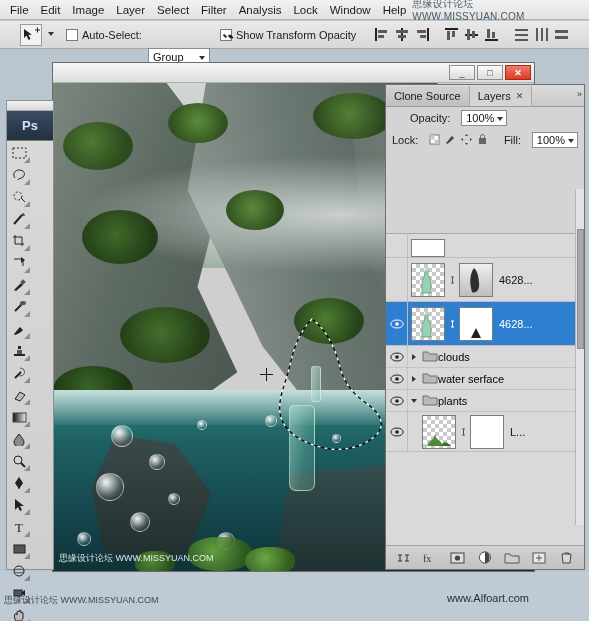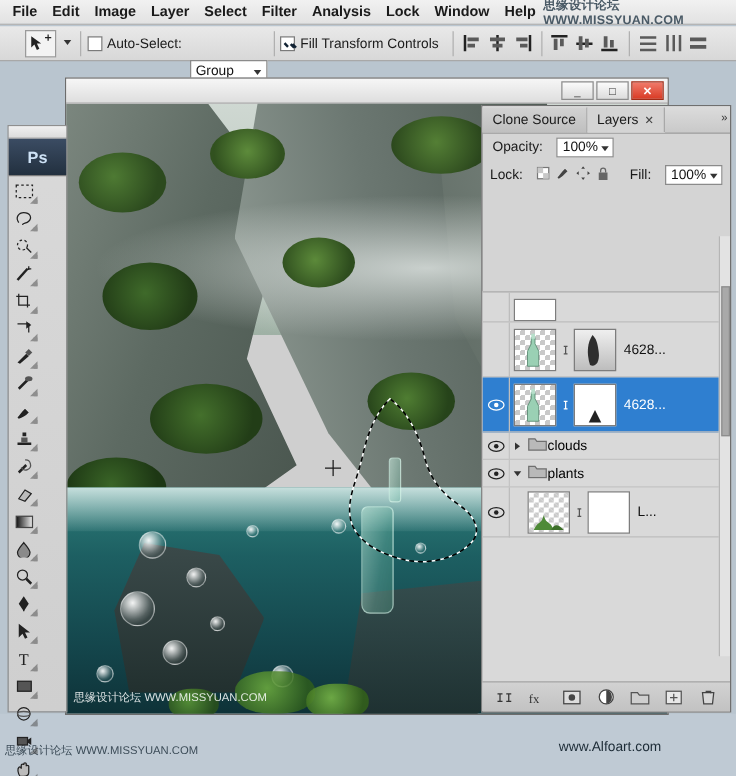--- a/index.html
+++ b/index.html
@@ -14,21 +14,20 @@
     -webkit-font-smoothing: none;
   }
 
   
   #menubar {
     position:absolute; left:0; top:0; width:589px; height:20px;
     background: linear-gradient(#f1f1f1,#e2e2e2);
     border-bottom:1px solid #b5b5b5;
     display:flex; align-items:center;
     padding-left:4px;
-    font-weight:bold;
   }
   #menubar .mi {
     padding:2px 6px; font-size:11.5px; color:#1a1a1a; white-space:nowrap;
     cursor:default;
   }
   #menubar .watermark {
     margin-left:auto; font-size:10px; color:#4a5a66; padding-right:6px;
     letter-spacing:0.2px;
   }
 
@@ -284,21 +283,21 @@
     <svg width="10" height="18" viewBox="0 0 10 18">
         <path d="M2 7 l6 0 l-3 4 z" fill="#333"></path>
       </svg>
   </div>
   <div class="sep"></div>
   <span class="chk"></span>
   <span class="lbl">Auto-Select:</span>
   <span class="combo" style="width:70px">Group</span>
   <div class="sep"></div>
   <span class="chk on"></span>
-  <span class="lbl">Fill Transform Controls</span>
+  <span class="lbl">Show Transform Opacity</span>
   <div class="sep"></div>
 
   <div class="icnbtn">
     <svg width="16" height="15">
         <rect x="1" y="1" width="2" height="13" fill="#222"></rect>
         <rect x="4" y="3" width="9" height="3" fill="#5a5a5a"></rect>
         <rect x="4" y="8" width="6" height="3" fill="#5a5a5a"></rect>
       </svg>
   </div>
   <div class="icnbtn">
@@ -578,21 +577,21 @@
       <span>Clone Source</span>
     </div>
     <div class="ptab active">
       <span>Layers</span>
       <span class="x">✕</span>
     </div>
     <div class="dock-arrows">»</div>
   </div>
 
   <div class="row">
-    <span class="lbl" style="margin-left:2px">Opacity:</span>
+    <span class="lbl" style="margin-left:18px">Opacity:</span>
     <span class="numbox">100%</span>
   </div>
 
   <div class="row">
     <span class="lbl">Lock:</span>
     <span class="lock-icons">
       <span>
         <svg width="11" height="11">
             <rect x="1" y="1" width="9" height="9" fill="#fff" stroke="#777"></rect>
             <rect x="1" y="1" width="4.5" height="4.5" fill="#c8c8c8"></rect>
@@ -690,20 +689,38 @@
             <path d="M2 1 l4 3 l-4 3z" fill="#333"></path>
           </svg>
         </span>
       <span class="folder">
         <svg width="16" height="12">
             <path d="M1 2 h5 l1.5 2 H15 v7 H1 Z" fill="#b9b9b9" stroke="#6f6f6f"></path>
           </svg></span>
       <span class="name">clouds</span>
     </div>
 
+    <div class="grouprow">
+      <div class="eye">
+        <svg width="14" height="10">
+            <ellipse cx="7" cy="5" rx="6.2" ry="4" fill="none" stroke="#222"></ellipse>
+            <circle cx="7" cy="5" r="1.8" fill="#222"></circle>
+          </svg>
+      </div>
+      <span class="tri">
+        <svg width="8" height="8">
+            <path d="M2 1 l4 3 l-4 3z" fill="#333"></path>
+          </svg>
+        </span>
+      <span class="folder">
+        <svg width="16" height="12">
+            <path d="M1 2 h5 l1.5 2 H15 v7 H1 Z" fill="#b9b9b9" stroke="#6f6f6f"></path>
+          </svg></span>
+      <span class="name">water serface</span>
+    </div>
 
 
     <div class="grouprow">
       <div class="eye">
         <svg width="14" height="10">
             <ellipse cx="7" cy="5" rx="6.2" ry="4" fill="none" stroke="#222"></ellipse>
             <circle cx="7" cy="5" r="1.8" fill="#222"></circle>
           </svg>
       </div>
       <span class="tri">

